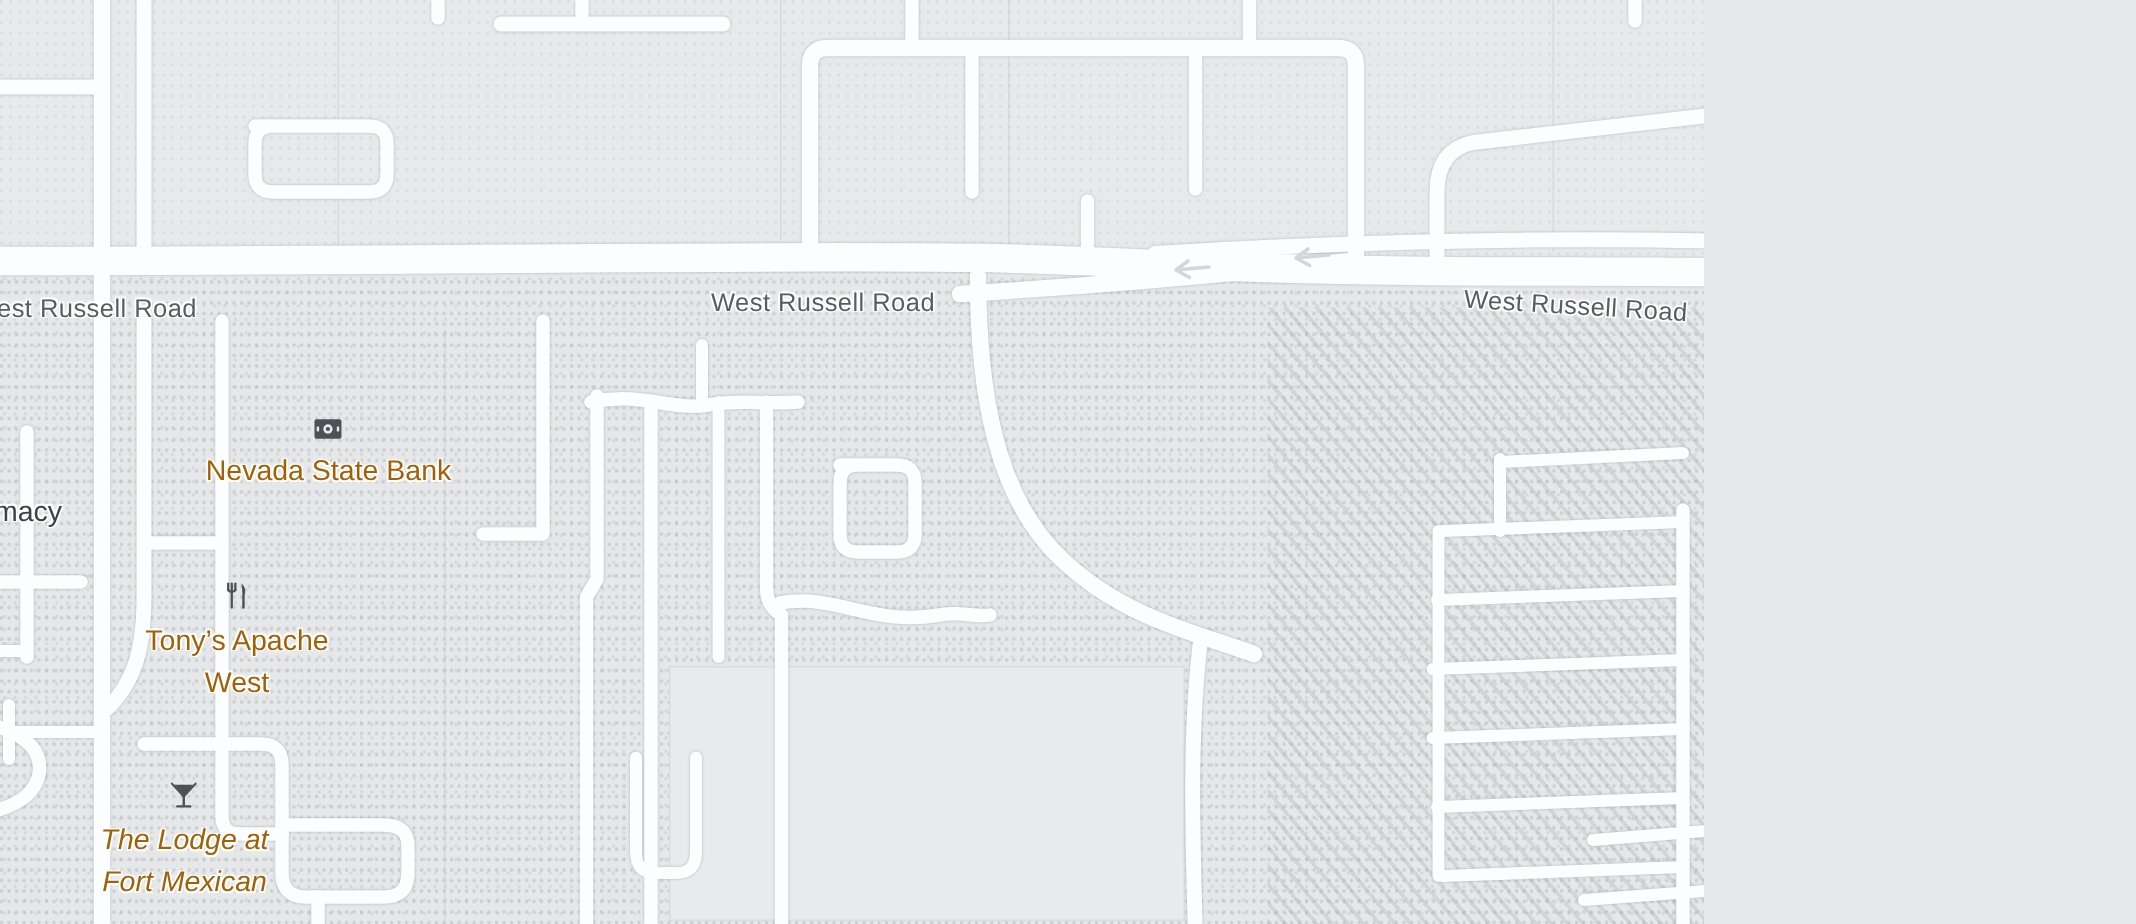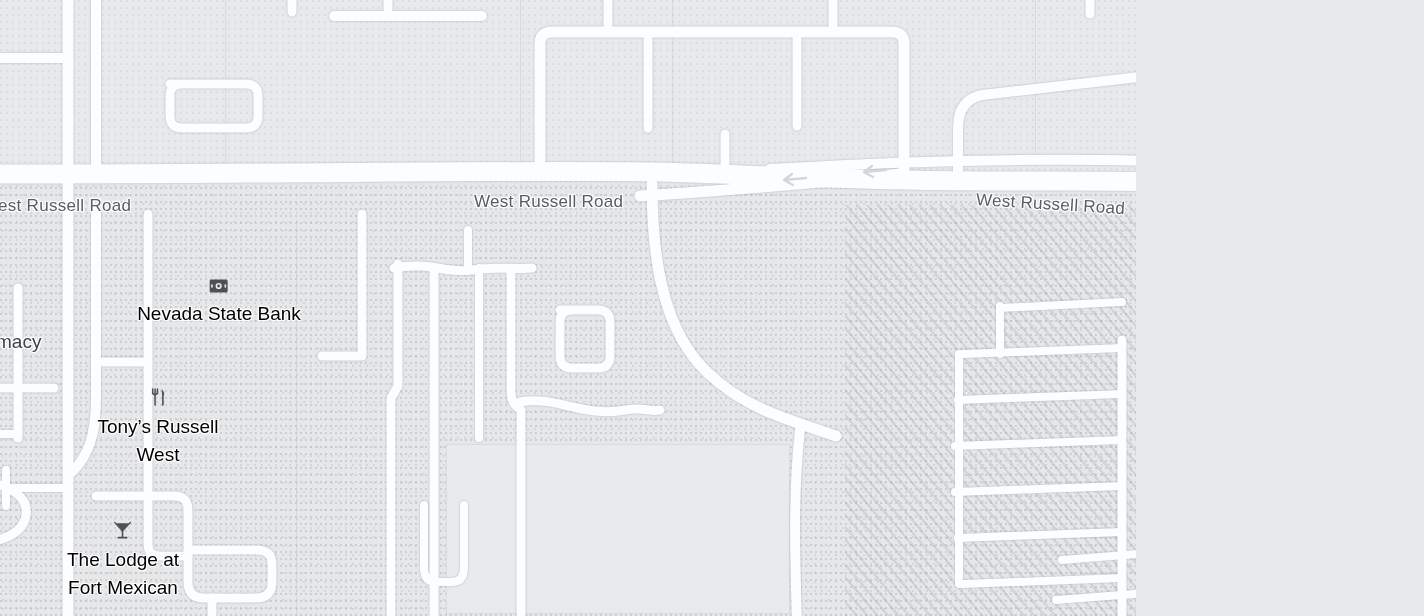--- a/index.html
+++ b/index.html
@@ -52,21 +52,21 @@
   }
   .road-label{
     position:absolute; font-size:17px; color:#595c61; letter-spacing:.3px;
     white-space:nowrap; pointer-events:none;
   }
   .poi{
     position:absolute; display:flex; flex-direction:column; align-items:center;
     transform:translateX(-50%); cursor:pointer;
   }
   .poi-label{
-    font-size:19px; line-height:28px; color:#000000; text-align:center; white-space:nowrap;
+    font-size:19px; line-height:28px; color:#a16207; text-align:center; white-space:nowrap;
   }
   .poi-icon{margin-bottom:3px;}
   .poi-partial{position:absolute; font-size:19px; color:#3e4145; white-space:nowrap; cursor:pointer;}
 </style>
 </head>
 <body>
 
 <div class="map">
 
   <div class="zone zone-top"></div>
@@ -186,25 +186,25 @@
           <path d="M2.2,1 V5.4"></path>
             <path d="M4.6,1 V5.4"></path>
             <path d="M7,1 V5.4"></path>
           <path d="M2.2,5.4 Q4.6,7.6 7,5.4"></path>
           <path d="M4.6,7.2 V17"></path>
         </g>
         <path d="M11.2,1 Q14.6,4.2 13.2,8.6 L11.8,9.2 Z" fill="#4d5055"></path>
         <path d="M12.4,9 V17" stroke="#4d5055" stroke-width="1.6" stroke-linecap="round"></path>
       </svg>
     </span>
-    <div class="poi-label halo">Tony’s Russell</div>
+    <div class="poi-label halo">Tony’s Apache</div>
     <div class="poi-label halo">West</div>
   </div>
 
-  <div class="poi" style="left:123px; top:521px;">
+  <div class="poi" style="left:123px; top:521px;font-style:italic;">
     <span class="poi-icon">
       <svg width="19" height="18" viewBox="0 0 19 18">
         <path d="M3,2.2 H16 L9.5,9.4 Z" fill="#4d5055"></path>
         <path d="M1.6,1.4 L9.5,10 L17.4,1.4" stroke="#4d5055" stroke-width="1.4" fill="none" stroke-linecap="round"></path>
         <path d="M9.5,9.4 V15.6" stroke="#4d5055" stroke-width="1.6" stroke-linecap="round"></path>
         <path d="M5.2,16.6 H13.8" stroke="#4d5055" stroke-width="1.6" stroke-linecap="round"></path>
       </svg>
     </span>
     <div class="poi-label halo">The Lodge at</div>
     <div class="poi-label halo">Fort Mexican</div>

